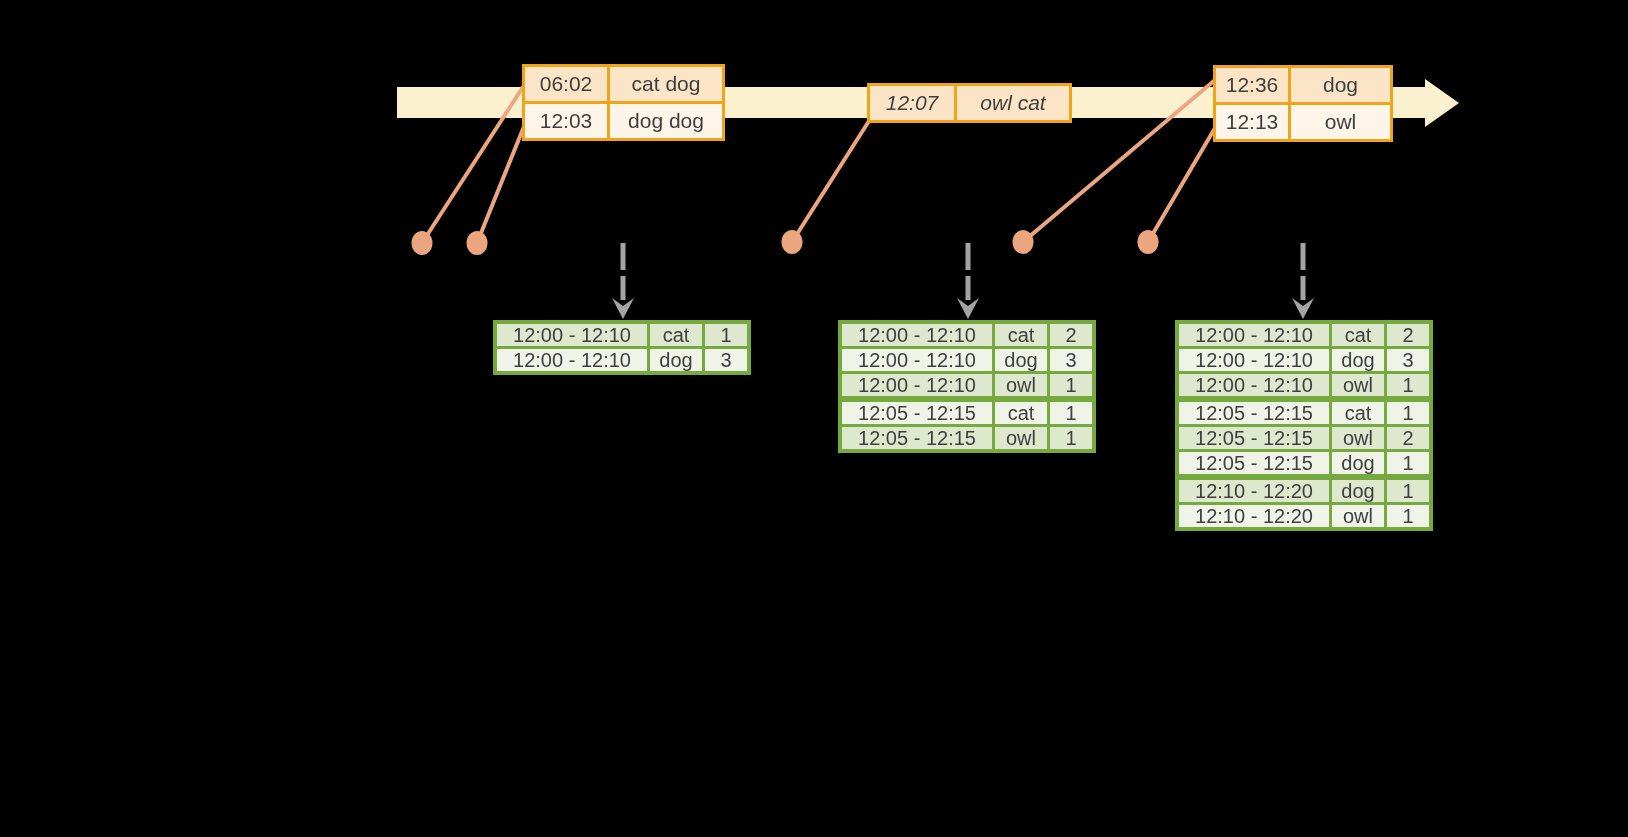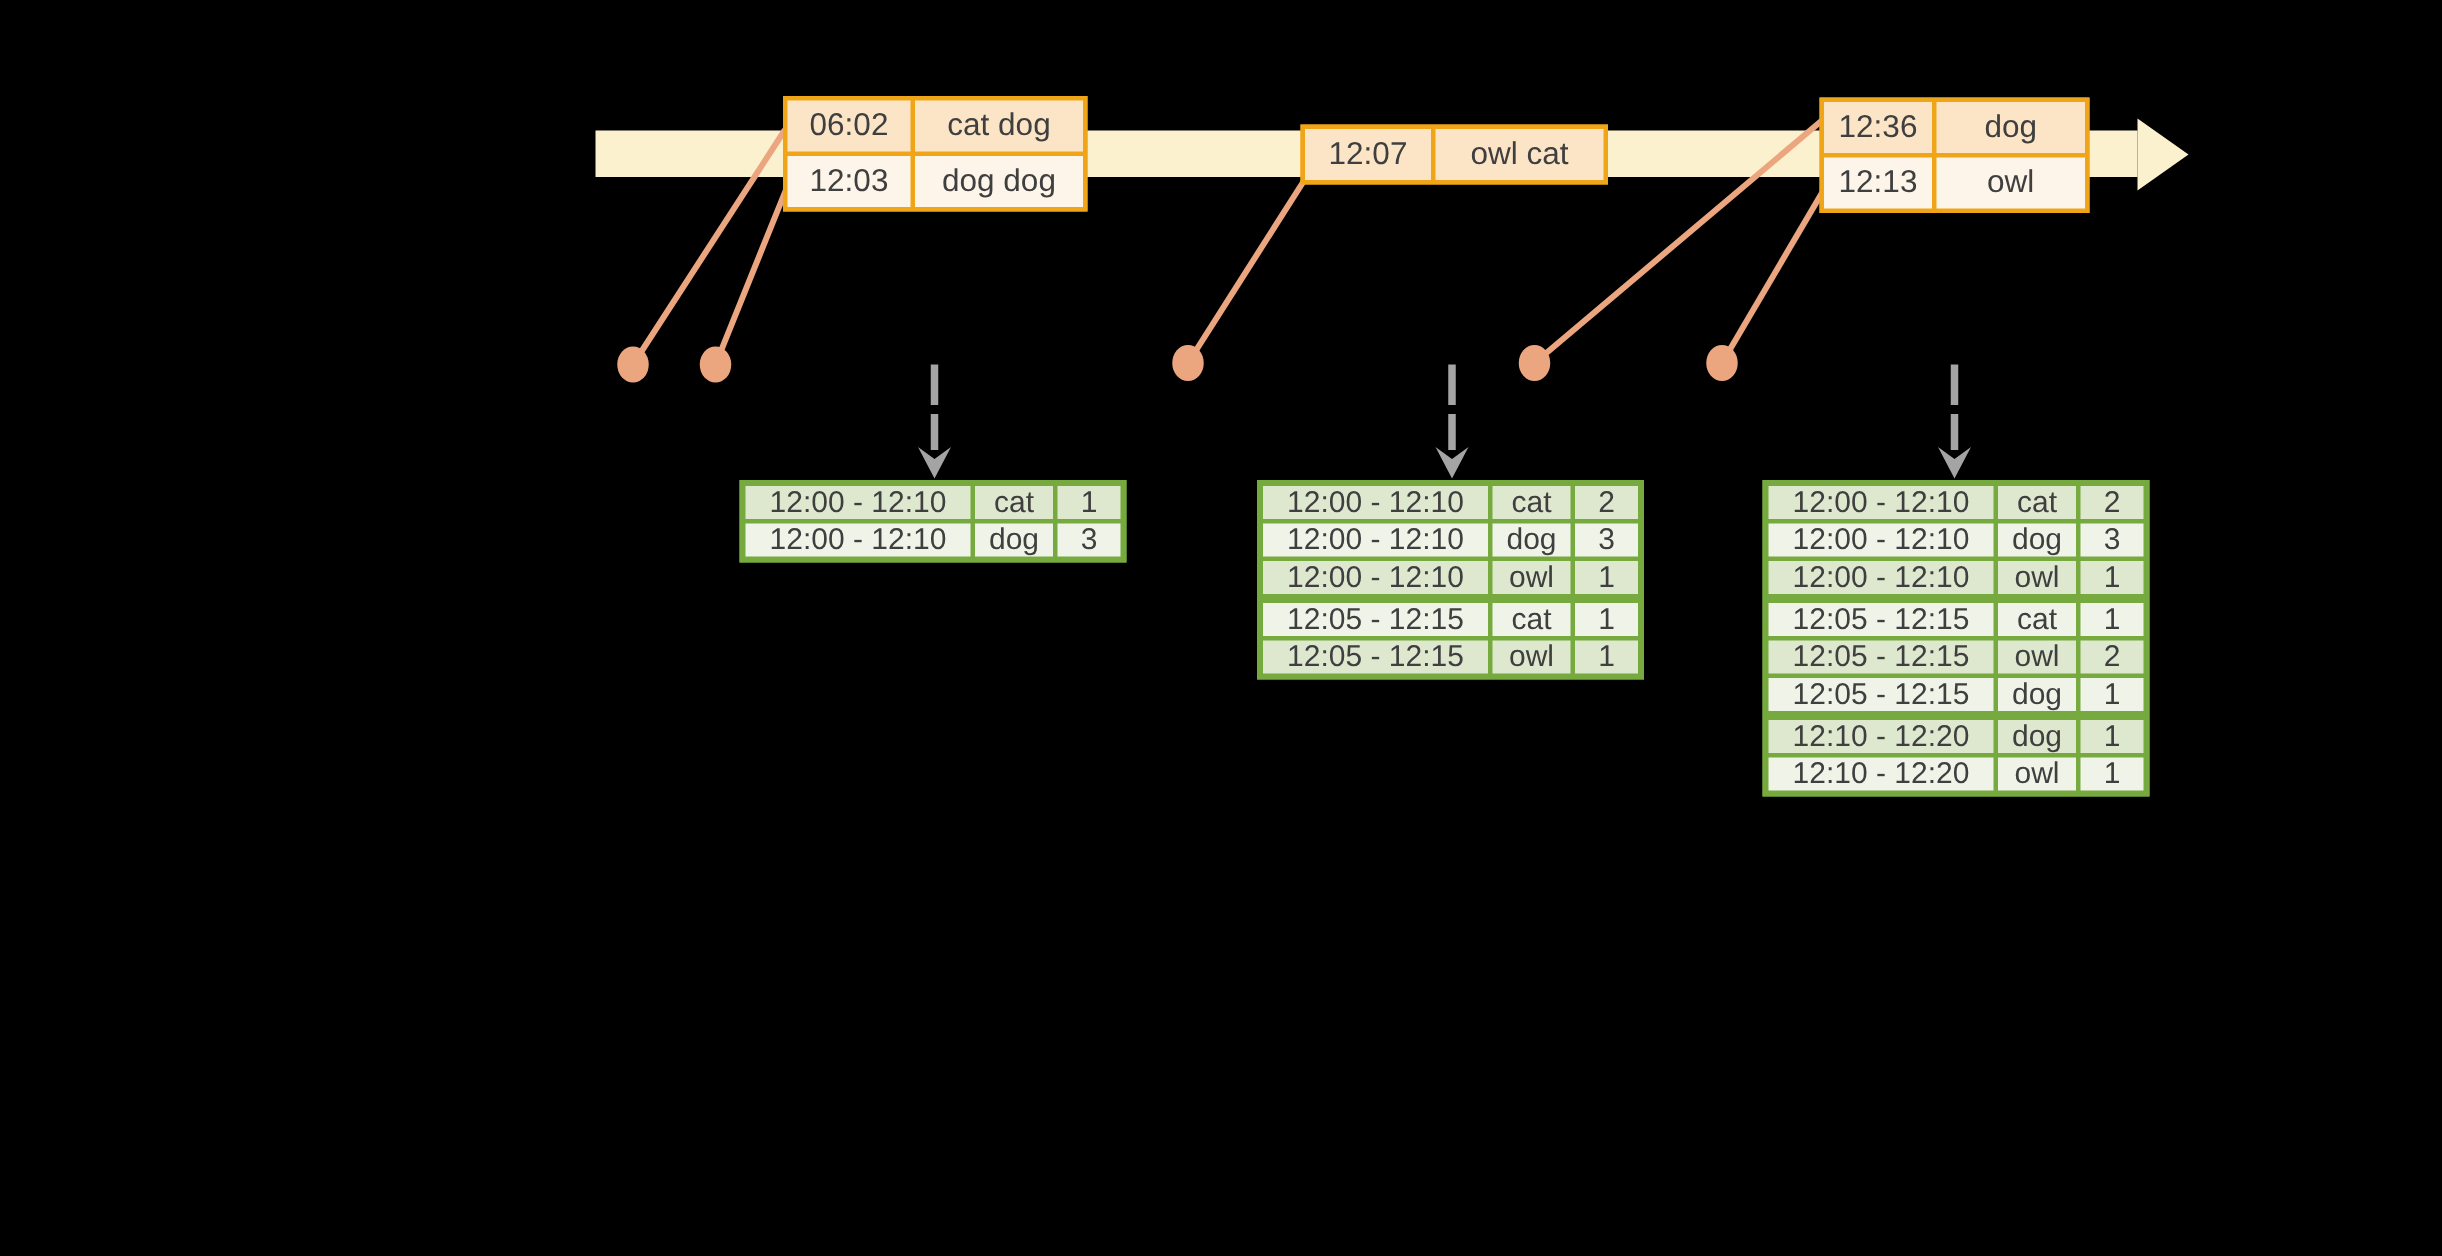--- a/index.html
+++ b/index.html
@@ -78,21 +78,21 @@
       <line x1="1303" y1="243" x2="1303" y2="300" stroke="#a4a4a4" stroke-width="5" stroke-dasharray="27 6"></line>
       <path d="M 1292,298 L 1303,306 L 1314,298 L 1303,319 Z" fill="#a4a4a4"></path>
     </svg>
   <div id="boxes">
       <div class="event-box" style="left: 522px; top: 64px; grid-template-columns: 82px 112px;">
         <div class="event-cell fill-peach">06:02</div>
         <div class="event-cell fill-peach">cat dog</div>
         <div class="event-cell fill-cream">12:03</div>
         <div class="event-cell fill-cream">dog dog</div>
       </div>
-      <div class="event-box" style="left: 867px; top: 83px; grid-template-columns: 84px 112px;">
+      <div class="event-box" style="left: 867px; top: 83px; grid-template-columns: 84px 112px; font-style: italic;">
         <div class="event-cell fill-peach">12:07</div>
         <div class="event-cell fill-peach">owl cat</div>
       </div>
       <div class="event-box" style="left: 1213px; top: 65px; grid-template-columns: 72px 99px;">
         <div class="event-cell fill-peach">12:36</div>
         <div class="event-cell fill-peach">dog</div>
         <div class="event-cell fill-cream">12:13</div>
         <div class="event-cell fill-cream">owl</div>
       </div>
     </div>

